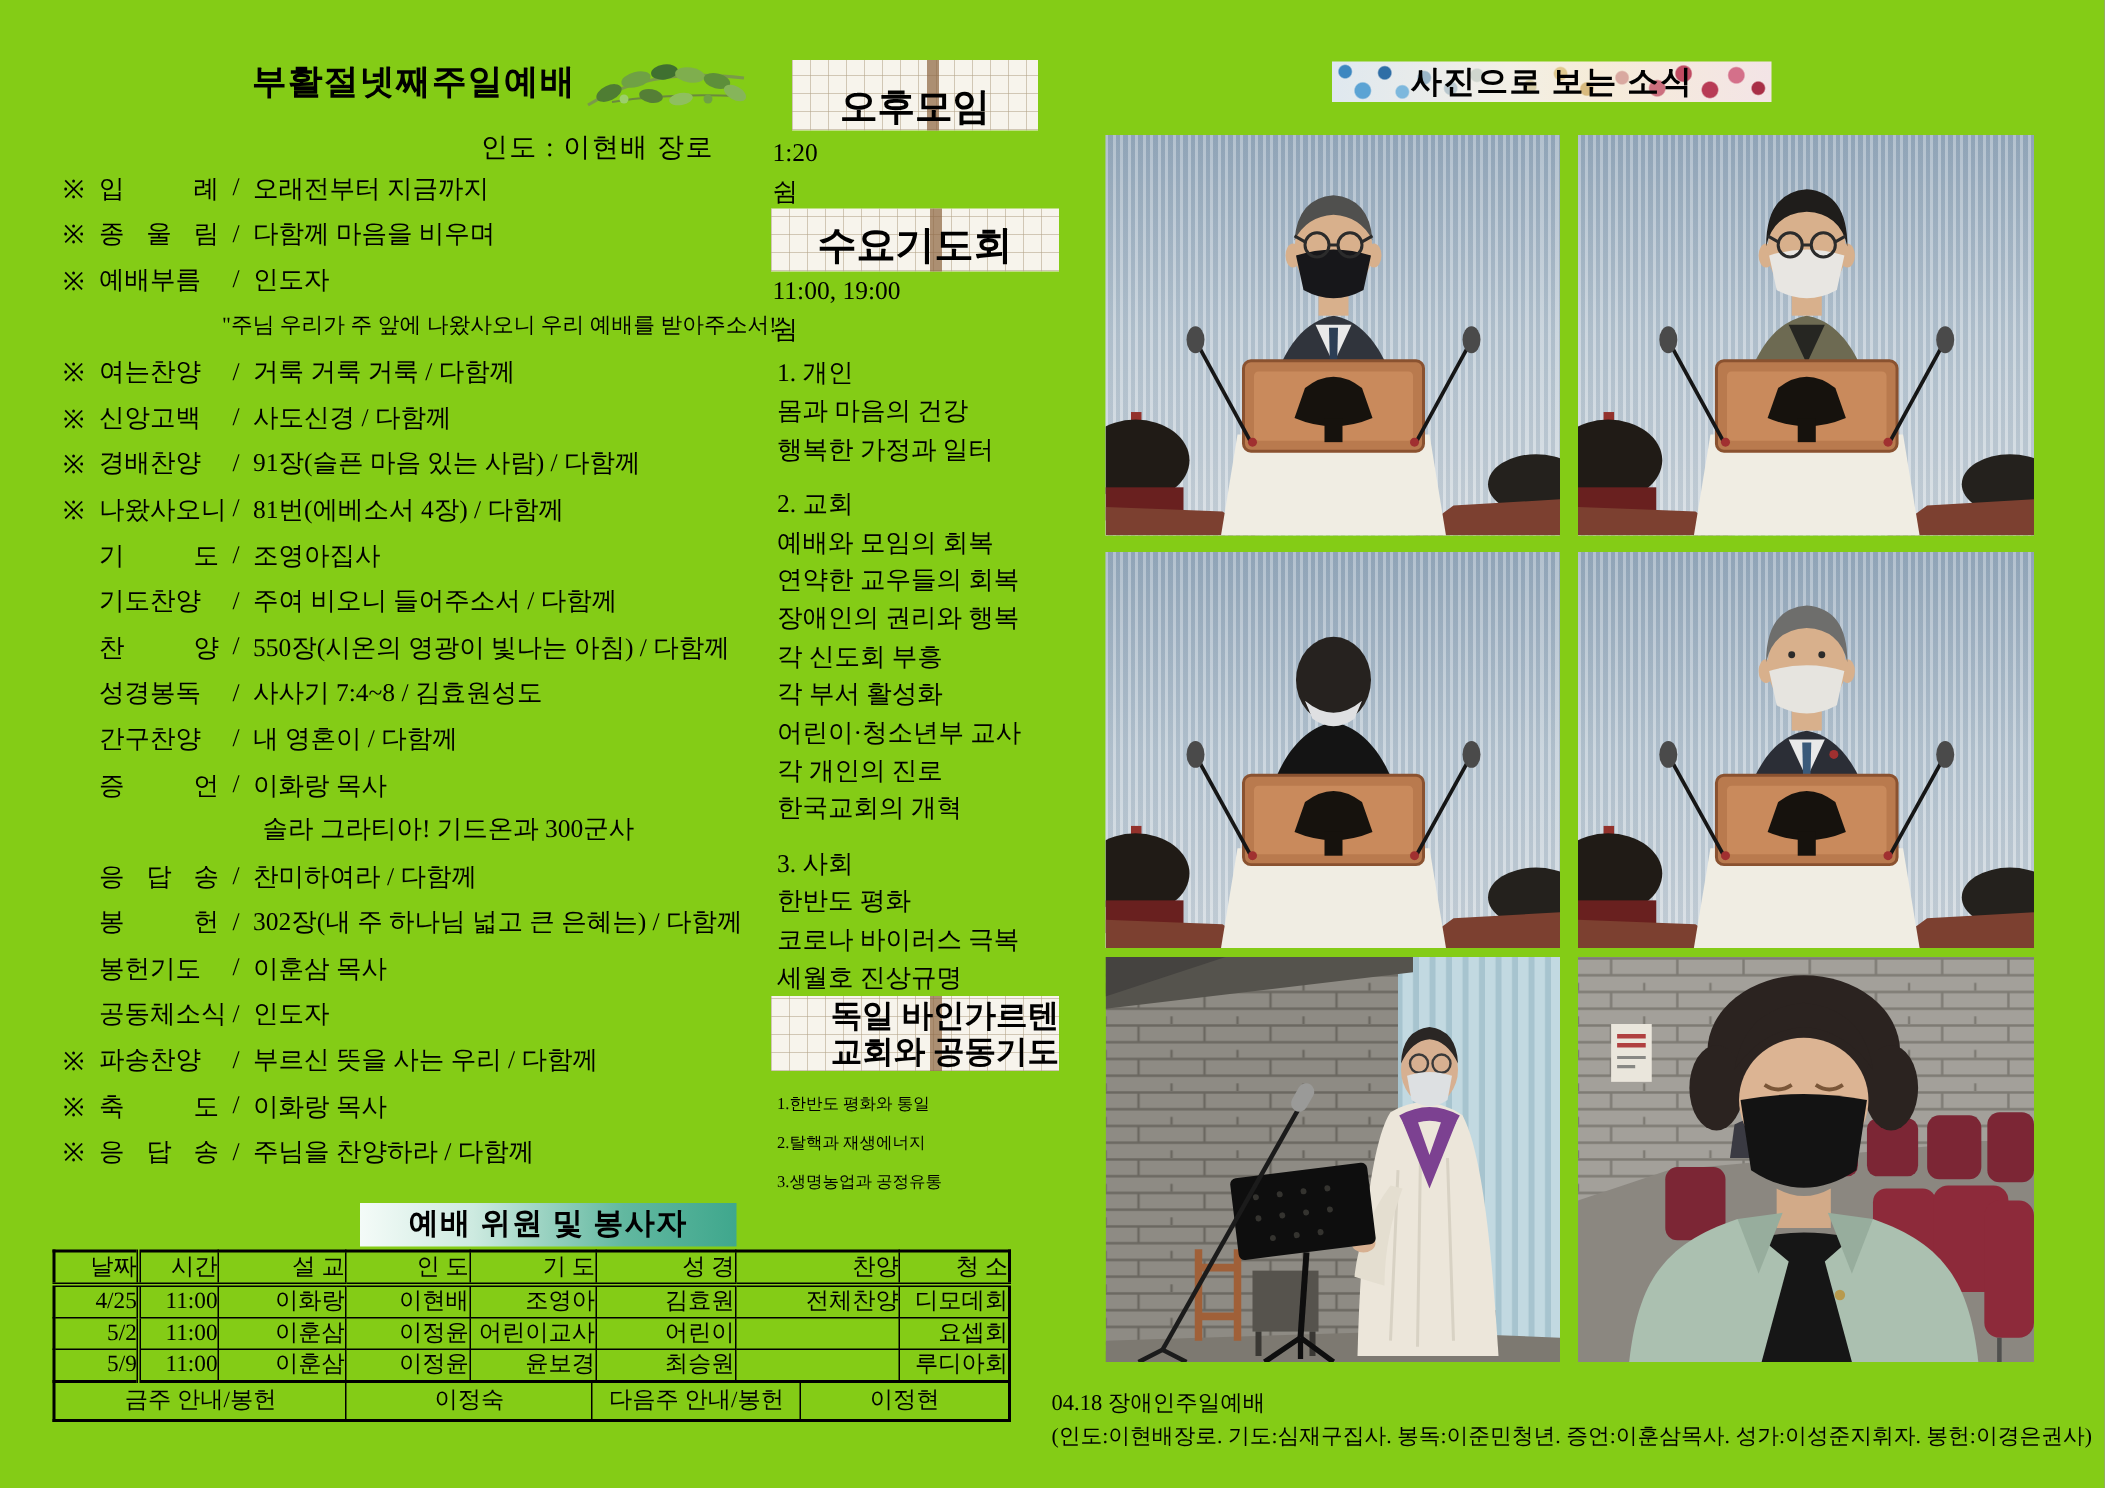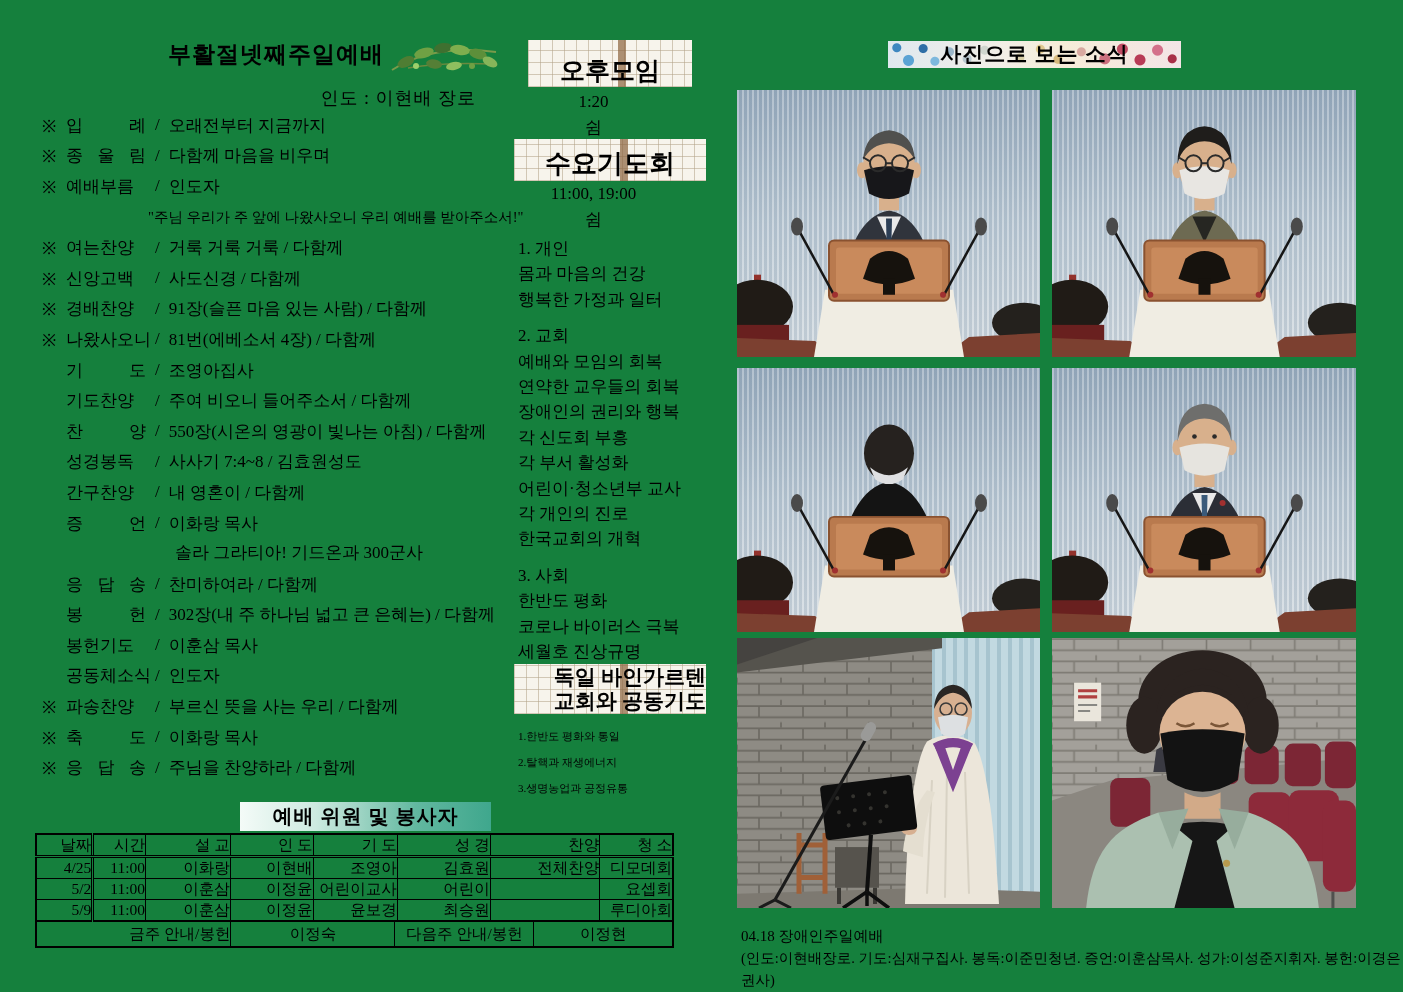--- a/index.html
+++ b/index.html
@@ -1,16 +1,16 @@
 <!DOCTYPE html>
 <html><head>
 <meta charset="utf-8">
 <style>
   html,body {margin:0; padding:0; background:#9a9a9a;}
-  .page {position:relative; width:1403px; height:992px; background:#15803d; overflow:hidden;
+  .page {position:relative; width:1403px; height:992px; background:#84cc16; overflow:hidden;
          font-family:"Liberation Serif","DejaVu Serif",serif; color:#000;}
 
   
   .title-row {position:absolute; left:168px; top:38px; display:flex; align-items:flex-start; gap:4px;}
   .page-title {margin:0; font-size:23px; font-weight:bold; letter-spacing:1px; line-height:34px;}
   .leader {position:absolute; left:200px; top:86px; width:276px; text-align:right; font-size:18px; letter-spacing:1px;}
 
   .order-list {position:absolute; left:42px; top:110px; width:480px;}
   .order-line {display:flex; align-items:center; height:30.6px; font-size:17px; white-space:nowrap;}
   .order-star {width:24px; flex:none;}
@@ -40,21 +40,21 @@
       background:
         repeating-linear-gradient(0deg, rgba(178,162,135,.55) 0 1px, transparent 1px 12px),
         repeating-linear-gradient(90deg, rgba(178,162,135,.55) 0 1px, transparent 1px 12px),
         #f7f4ec;}
   .grid-banner::before {content:""; position:absolute; top:0; bottom:0; left:55%; width:8px;
       background:rgba(139,100,62,.7);}
   .grid-banner span {position:relative; z-index:1;}
   #banner-afternoon {left:528px; top:40px; width:164px; height:47px; font-size:25px;}
   #banner-wednesday {left:514px; top:139px; width:192px; height:42px; font-size:26px;}
   #banner-germany   {left:514px; top:664px; width:192px; height:50px; font-size:21px; flex-direction:column; line-height:24px;}
-  .mid-right {position:absolute; left:515px; width:157px; text-align:center; font-size:17px;}
+  .mid-right {position:absolute; left:515px; width:157px; text-align:left; font-size:17px;}
   #after-time {top:92px;} #after-place {top:116px;}
   #wed-time {top:184px;} #wed-place {top:208px;}
   .prayer {position:absolute; left:518px; top:236px; width:200px; font-size:17px;}
   .p-line {line-height:25.4px; white-space:nowrap;}
   .p-gap {height:11px;}
   .germany-items {position:absolute; left:518px; top:723px; font-size:11px;}
   .germany-items .g-line {line-height:26px; white-space:nowrap;}
 
   
   .dots-banner {position:absolute; left:888px; top:41px; width:293px; height:27px; line-height:27px;
@@ -81,21 +81,21 @@
   .photo svg {display:block; width:100%; height:100%;}
   .photo-podium {background:
       repeating-linear-gradient(90deg, rgba(255,255,255,.30) 0 2px, rgba(120,140,160,.12) 2px 5px),
       linear-gradient(180deg,#93a7ba 0%,#b6c5d1 50%,#ccd5dc 100%);}
   #photo-1 {left:737px;  top:90px;  width:303px; height:267px;}
   #photo-2 {left:1052px; top:90px;  width:304px; height:267px;}
   #photo-3 {left:737px;  top:368px; width:303px; height:264px;}
   #photo-4 {left:1052px; top:368px; width:304px; height:264px;}
   #photo-5 {left:737px;  top:638px; width:303px; height:270px;}
   #photo-6 {left:1052px; top:638px; width:304px; height:270px;}
-  .caption {position:absolute; left:741px; top:925px; line-height:22px; font-size:15px;}
+  .caption {position:absolute; left:701px; top:925px; line-height:22px; font-size:15px;}
   .caption .c2 {font-size:14.5px;}
 </style>
 </head>
 <body>
 
 <div class="page">
 
   <div class="title-row">
     <h1 class="page-title">부활절넷째주일예배</h1>
     <span>
@@ -293,21 +293,21 @@
             <td>이훈삼</td>
             <td>이정윤</td>
             <td>윤보경</td>
             <td>최승원</td>
             <td></td>
             <td>루디아회</td>
           </tr>
         </tbody>
       </table>
     <div class="table-footer" id="table-footer">
-        <div class="fcell" style="width: 30.6%; text-align: right;">금주 안내/봉헌</div>
+        <div class="fcell" style="width: 30.6%;">금주 안내/봉헌</div>
         <div class="fcell" style="width: 25.8%;">이정숙</div>
         <div class="fcell" style="width: 21.8%;">다음주 안내/봉헌</div>
         <div class="fcell" style="width: 21.8%;">이정현</div>
       </div>
   </div>
 
   <div class="grid-banner" id="banner-afternoon">
     <span>오후모임</span>
   </div>
   <div class="mid-right" id="after-time">1:20</div>

